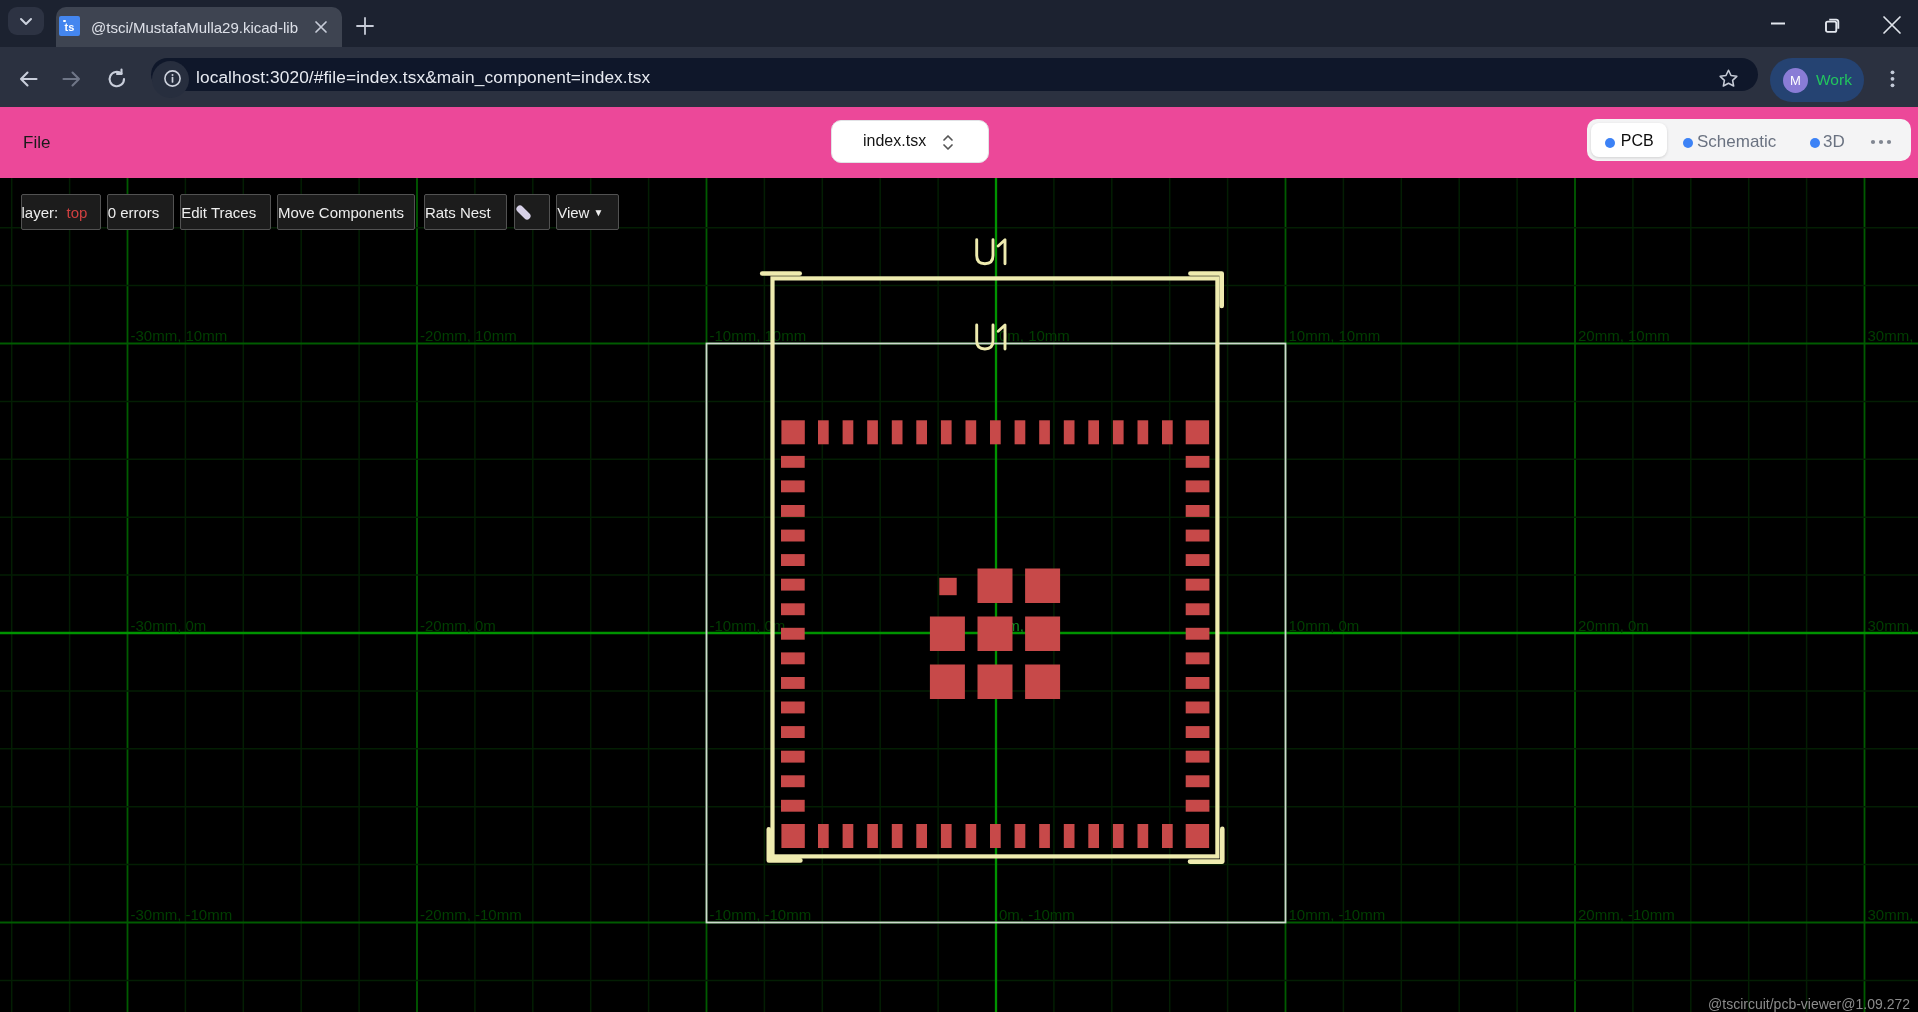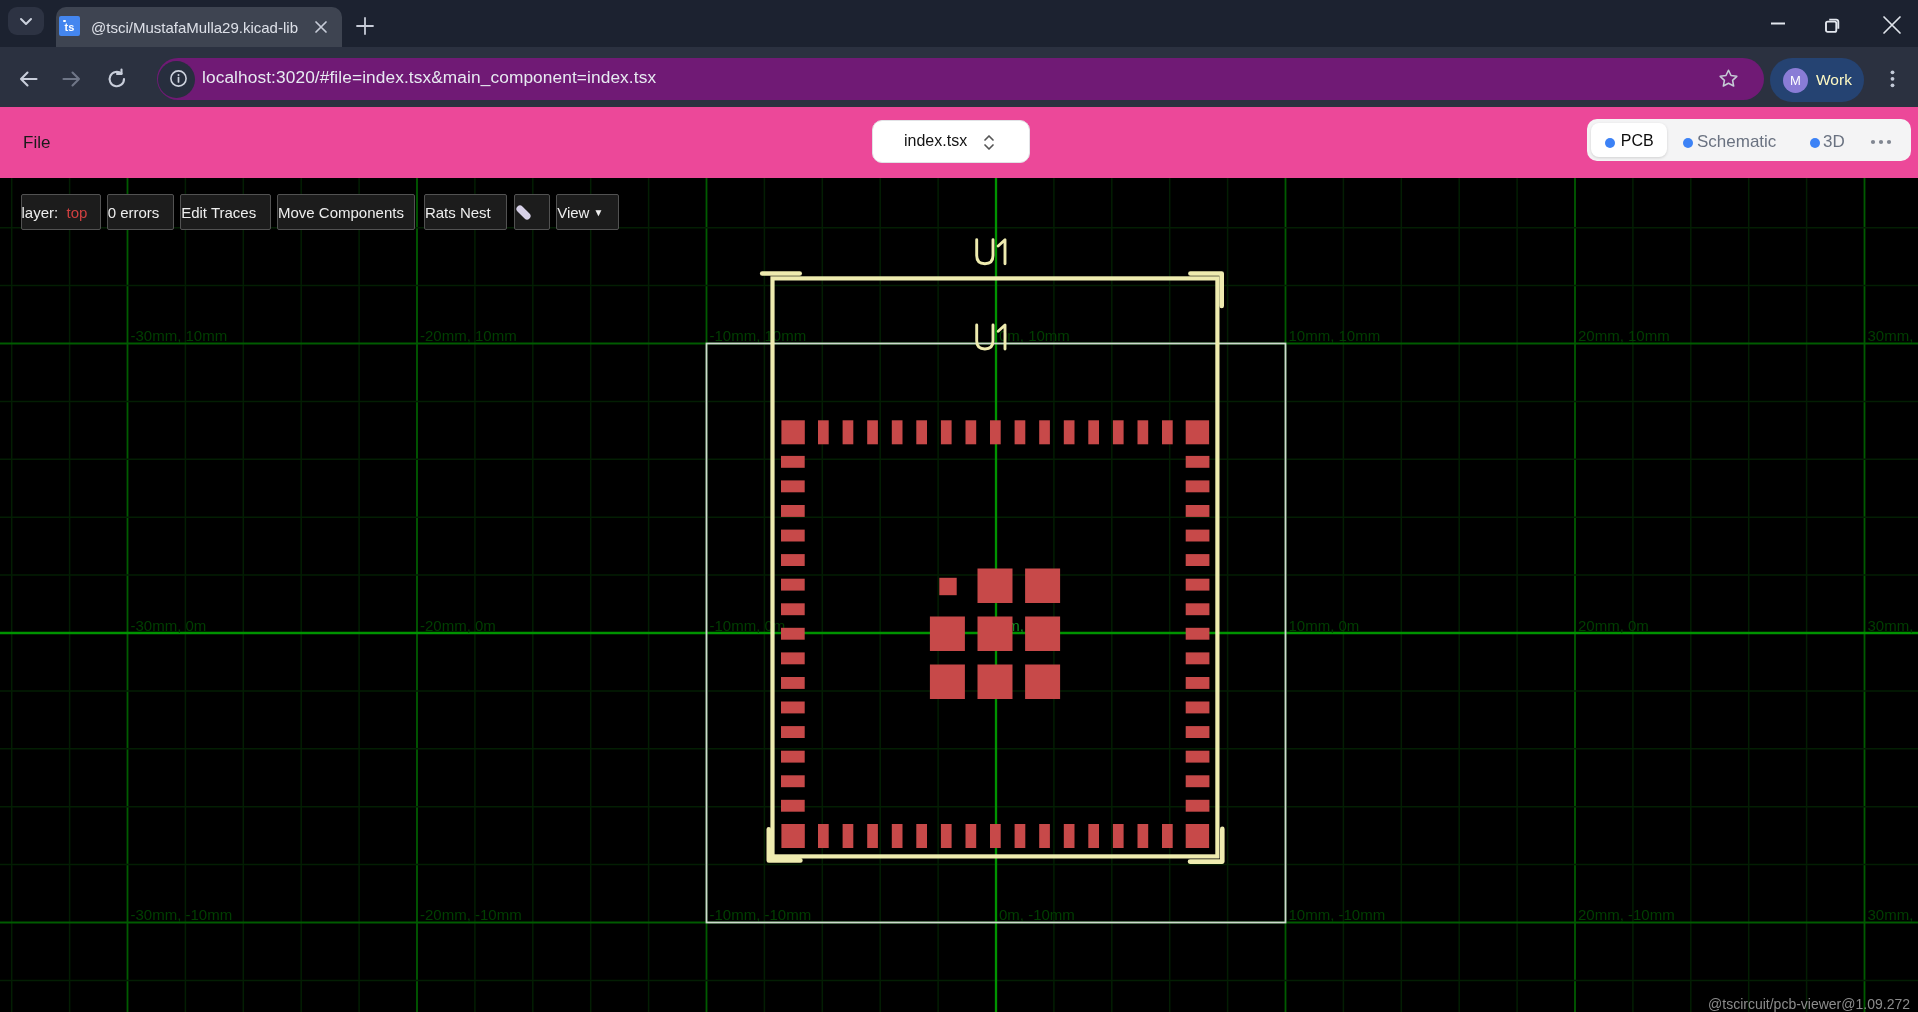--- a/index.html
+++ b/index.html
@@ -4,30 +4,30 @@
 html,body{width:1918px;height:1012px;overflow:hidden;background:#000;font-family:"Liberation Sans",sans-serif}
 
 #tabstrip{position:absolute;left:0;top:0;width:1918px;height:47px;background:#1c2230}
 #tsearch{position:absolute;left:8px;top:7px;width:36px;height:28px;border-radius:9px;background:#2d3343}
 #tab{position:absolute;left:56px;top:7px;width:286px;height:40px;background:#3e4451;border-radius:10px 10px 0 0}
 #fav{position:absolute;left:3px;top:9px;width:21px;height:20px;border-radius:2px;background:#4486ef;color:#fff;font-size:11px;text-align:center;line-height:22px;font-weight:bold}
 #favdot{position:absolute;left:4px;top:3.5px;width:2.6px;height:2.6px;border-radius:50%;background:#fff}
 #tabtitle{position:absolute;left:35px;top:12px;font-size:15px;color:#dde0e8;white-space:nowrap}
 
 #toolbar{position:absolute;left:0;top:47px;width:1918px;height:60px;background:#2b3140}
-#urlpill{position:absolute;left:157px;top:11px;width:1607px;height:42px;border-radius:21px;background:#701a75}
+#urlpill{position:absolute;left:151px;top:11px;width:1607px;height:33px;border-radius:21px;background:#0f172a}
 #urltext{position:absolute;left:45px;top:9px;font-size:17.3px;color:#e7eaf1;white-space:nowrap;letter-spacing:0.1px}
 #infobg{position:absolute;left:1px;top:2.5px;width:37px;height:37px;border-radius:50%;background:#272e3e}
 #profile{position:absolute;left:1770px;top:11px;width:94px;height:44px;border-radius:22px;background:#254372}
 #avatar{position:absolute;left:13px;top:9.5px;width:25px;height:25px;border-radius:50%;background:#8a7cd6;color:#fff;font-size:13px;text-align:center;line-height:25px}
-#worktxt{position:absolute;left:46px;top:13px;font-size:15.5px;color:#fef9c3}
+#worktxt{position:absolute;left:46px;top:13px;font-size:15.5px;color:#22c55e}
 
 #appbar{position:absolute;left:0;top:107px;width:1918px;height:71px;background:#ec4899}
 #filebtn{position:absolute;left:23px;top:26px;font-size:17px;color:#1b1b1b}
-#selwrap{position:absolute;left:872px;top:13px;width:158px;height:43px;border:1px solid #e2e2e6;border-radius:10px;background:#fff}
+#selwrap{position:absolute;left:831px;top:13px;width:158px;height:43px;border:1px solid #e2e2e6;border-radius:10px;background:#fff}
 #seltext{position:absolute;left:31px;top:11px;font-size:16px;color:#141414}
 #seg{position:absolute;left:1587px;top:12px;width:324px;height:42px;border-radius:10px;background:#f4f4f5}
 #pcbpill{position:absolute;left:3.5px;top:4px;width:76.5px;height:33.6px;background:#fff;border-radius:8px;box-shadow:0 1px 3px rgba(0,0,0,0.15)}
 .dot{position:absolute;width:10px;height:10px;border-radius:50%;background:#3c82f6}
 .segtxt{position:absolute;font-size:17px;color:#6a7281}
 
 .vbtn{position:absolute;top:194px;height:36px;background:#1c1c1c;border:1px solid #525252;border-radius:2px;color:#eee;font-size:15px;display:flex;align-items:center;white-space:nowrap}
 #footer{position:absolute;right:8px;top:996px;font-size:14px;color:#8c8c8c}
 </style></head>
 <body>

